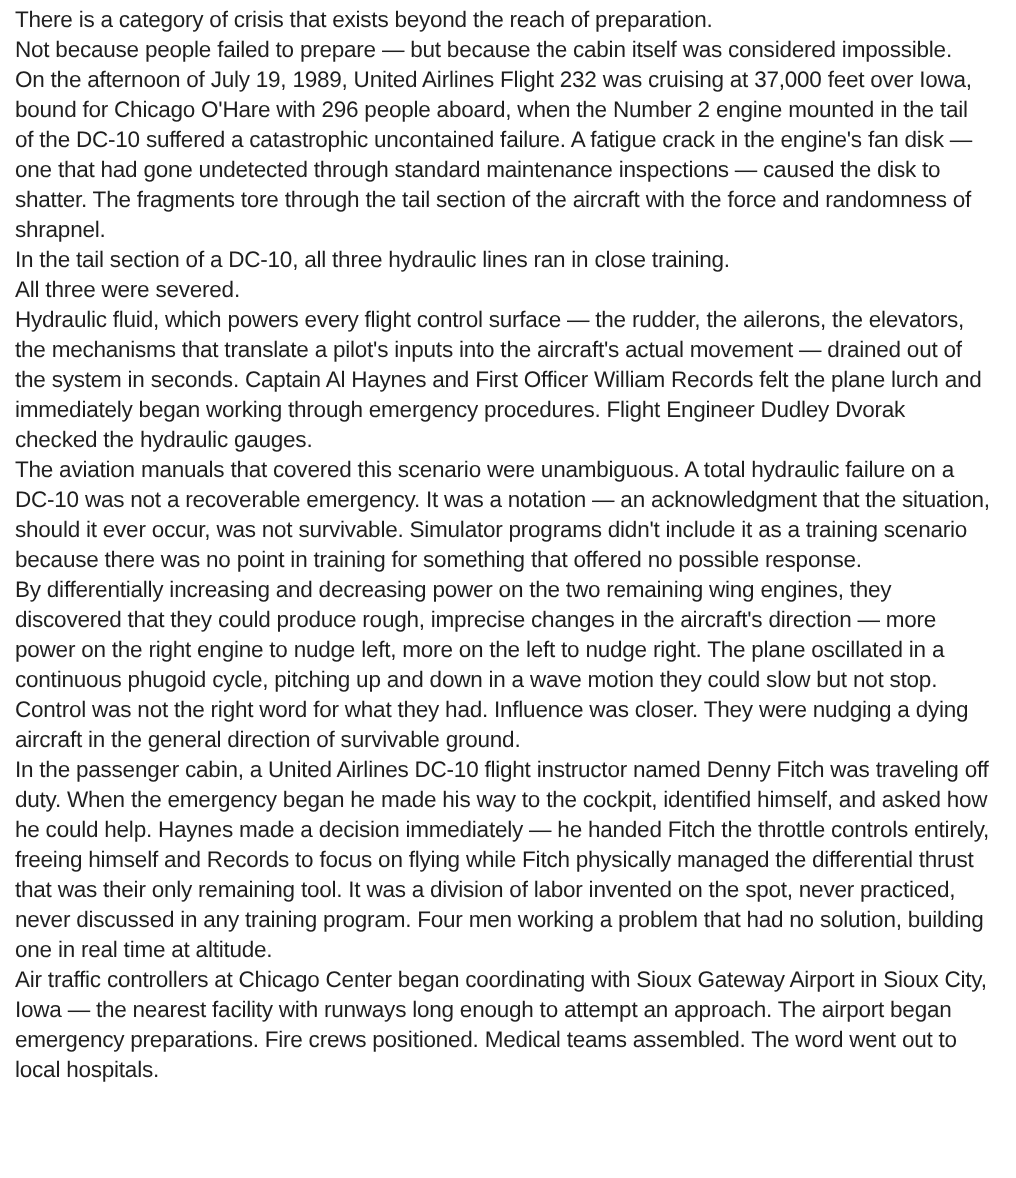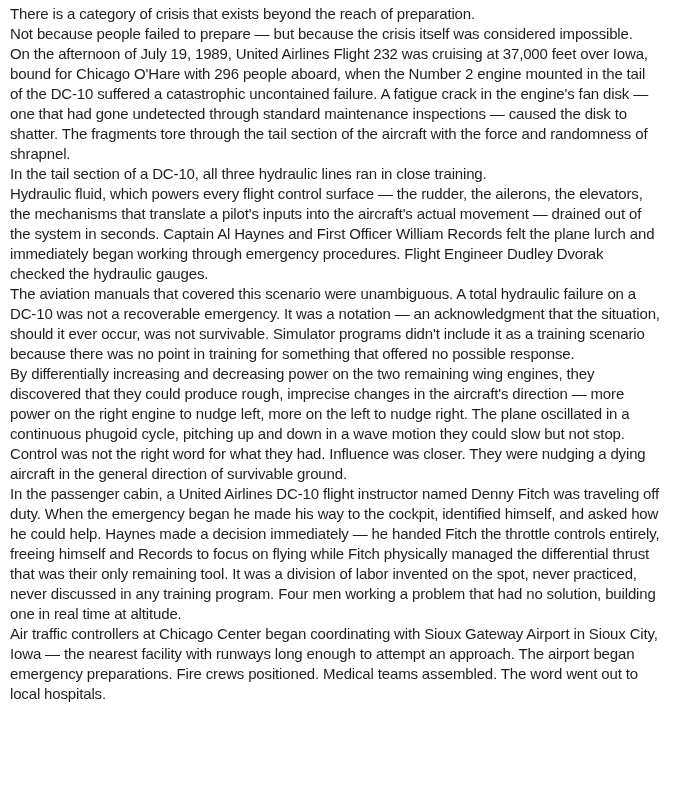--- a/index.html
+++ b/index.html
@@ -27,21 +27,22 @@
     margin: 0;
     padding: 0;
     word-wrap: break-word;
   }
 </style>
 </head>
 <body>
 
 <div class="page">
   <p>There is a category of crisis that exists beyond the reach of preparation.</p>
-  <p>Not because people failed to prepare — but because the crisis itself was considered impossible.</p>
+  <p>Not because people failed to prepare — but because the cabin itself was considered impossible.</p>
   <p>On the afternoon of July 19, 1989, United Airlines Flight 232 was cruising at 37,000 feet over Iowa, bound for Chicago O'Hare with 296 people aboard, when the Number 2 engine mounted in the tail of the DC-10 suffered a catastrophic uncontained failure. A fatigue crack in the engine's fan disk — one that had gone undetected through standard maintenance inspections — caused the disk to shatter. The fragments tore through the tail section of the aircraft with the force and randomness of shrapnel.</p>
   <p>In the tail section of a DC-10, all three hydraulic lines ran in close training.</p>
+  <p>All three were severed.</p>
   <p>Hydraulic fluid, which powers every flight control surface — the rudder, the ailerons, the elevators, the mechanisms that translate a pilot's inputs into the aircraft's actual movement — drained out of the system in seconds. Captain Al Haynes and First Officer William Records felt the plane lurch and immediately began working through emergency procedures. Flight Engineer Dudley Dvorak checked the hydraulic gauges.</p>
   <p>The aviation manuals that covered this scenario were unambiguous. A total hydraulic failure on a DC-10 was not a recoverable emergency. It was a notation — an acknowledgment that the situation, should it ever occur, was not survivable. Simulator programs didn't include it as a training scenario because there was no point in training for something that offered no possible response.</p>
   <p>By differentially increasing and decreasing power on the two remaining wing engines, they discovered that they could produce rough, imprecise changes in the aircraft's direction — more power on the right engine to nudge left, more on the left to nudge right. The plane oscillated in a continuous phugoid cycle, pitching up and down in a wave motion they could slow but not stop. Control was not the right word for what they had. Influence was closer. They were nudging a dying aircraft in the general direction of survivable ground.</p>
   <p>In the passenger cabin, a United Airlines DC-10 flight instructor named Denny Fitch was traveling off duty. When the emergency began he made his way to the cockpit, identified himself, and asked how he could help. Haynes made a decision immediately — he handed Fitch the throttle controls entirely, freeing himself and Records to focus on flying while Fitch physically managed the differential thrust that was their only remaining tool. It was a division of labor invented on the spot, never practiced, never discussed in any training program. Four men working a problem that had no solution, building one in real time at altitude.</p>
   <p>Air traffic controllers at Chicago Center began coordinating with Sioux Gateway Airport in Sioux City, Iowa — the nearest facility with runways long enough to attempt an approach. The airport began emergency preparations. Fire crews positioned. Medical teams assembled. The word went out to local hospitals.</p>
 </div>
 
 </body></html>

